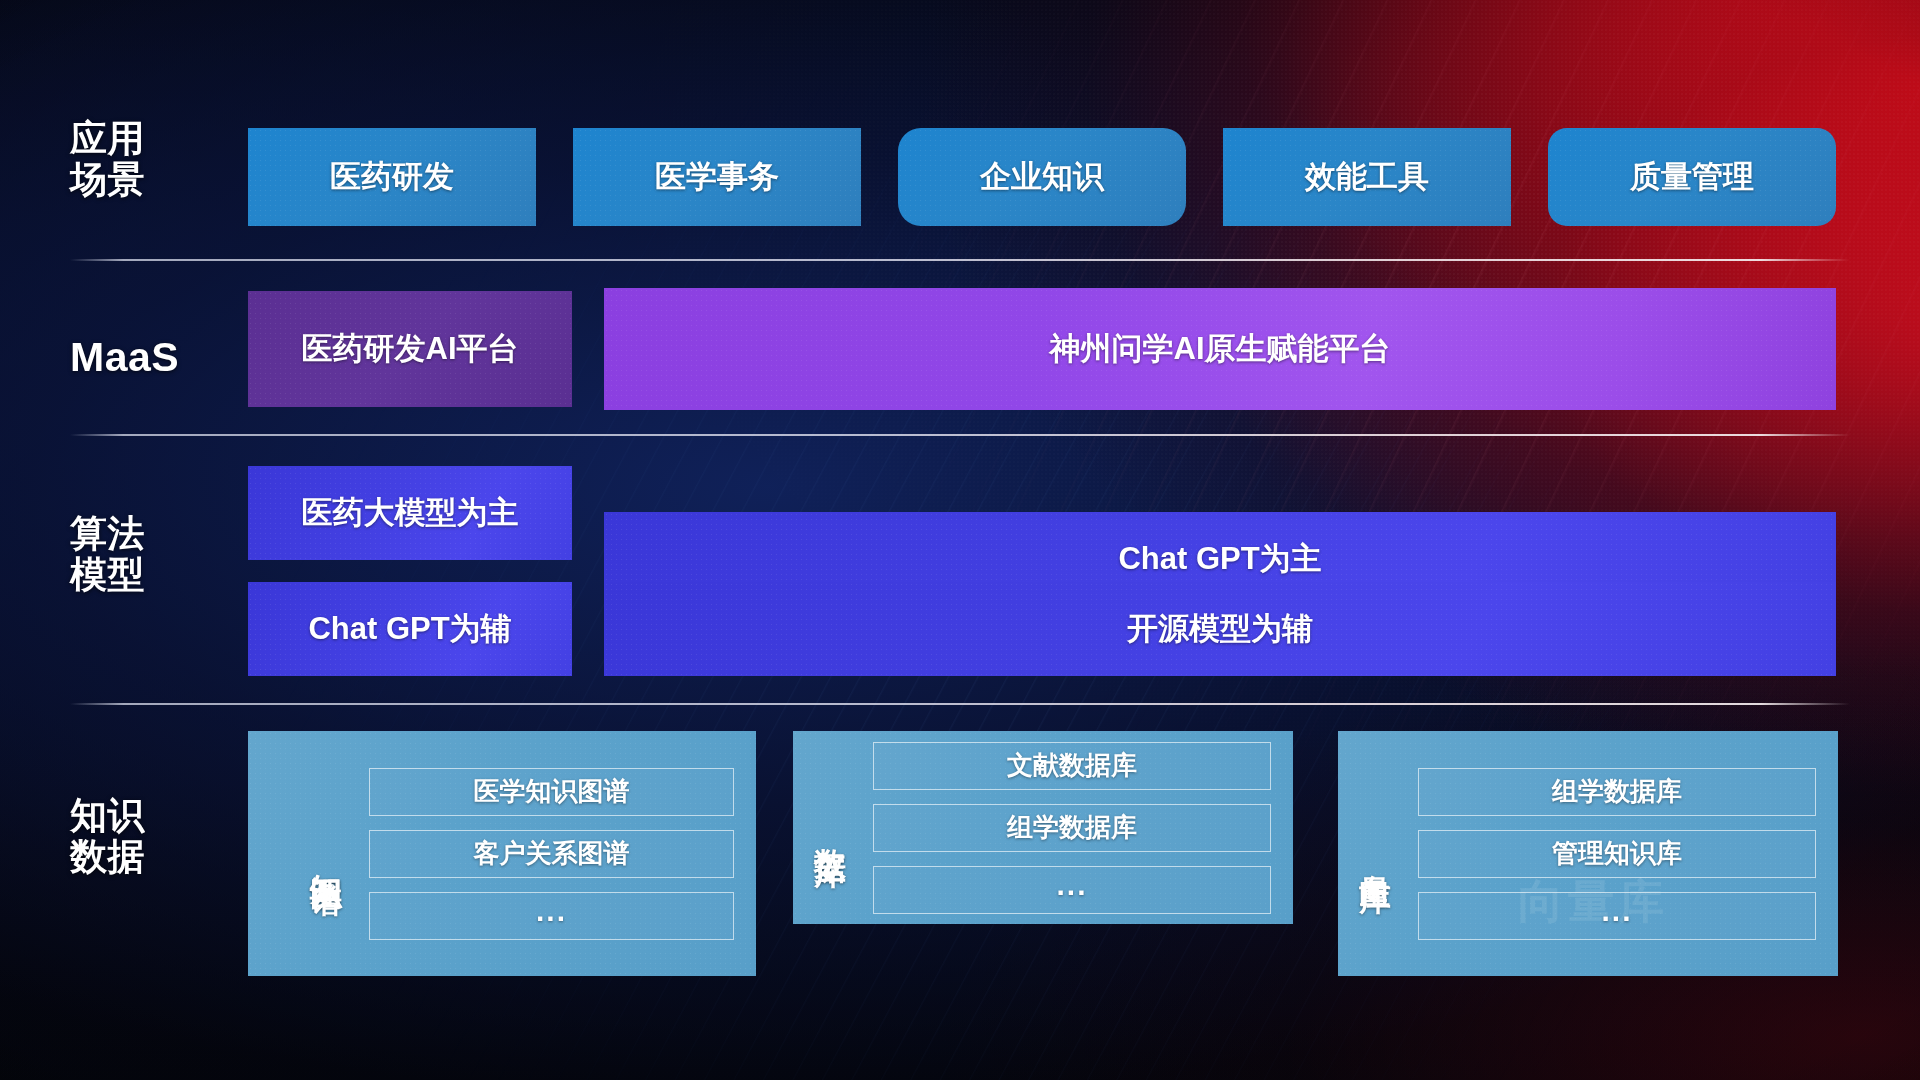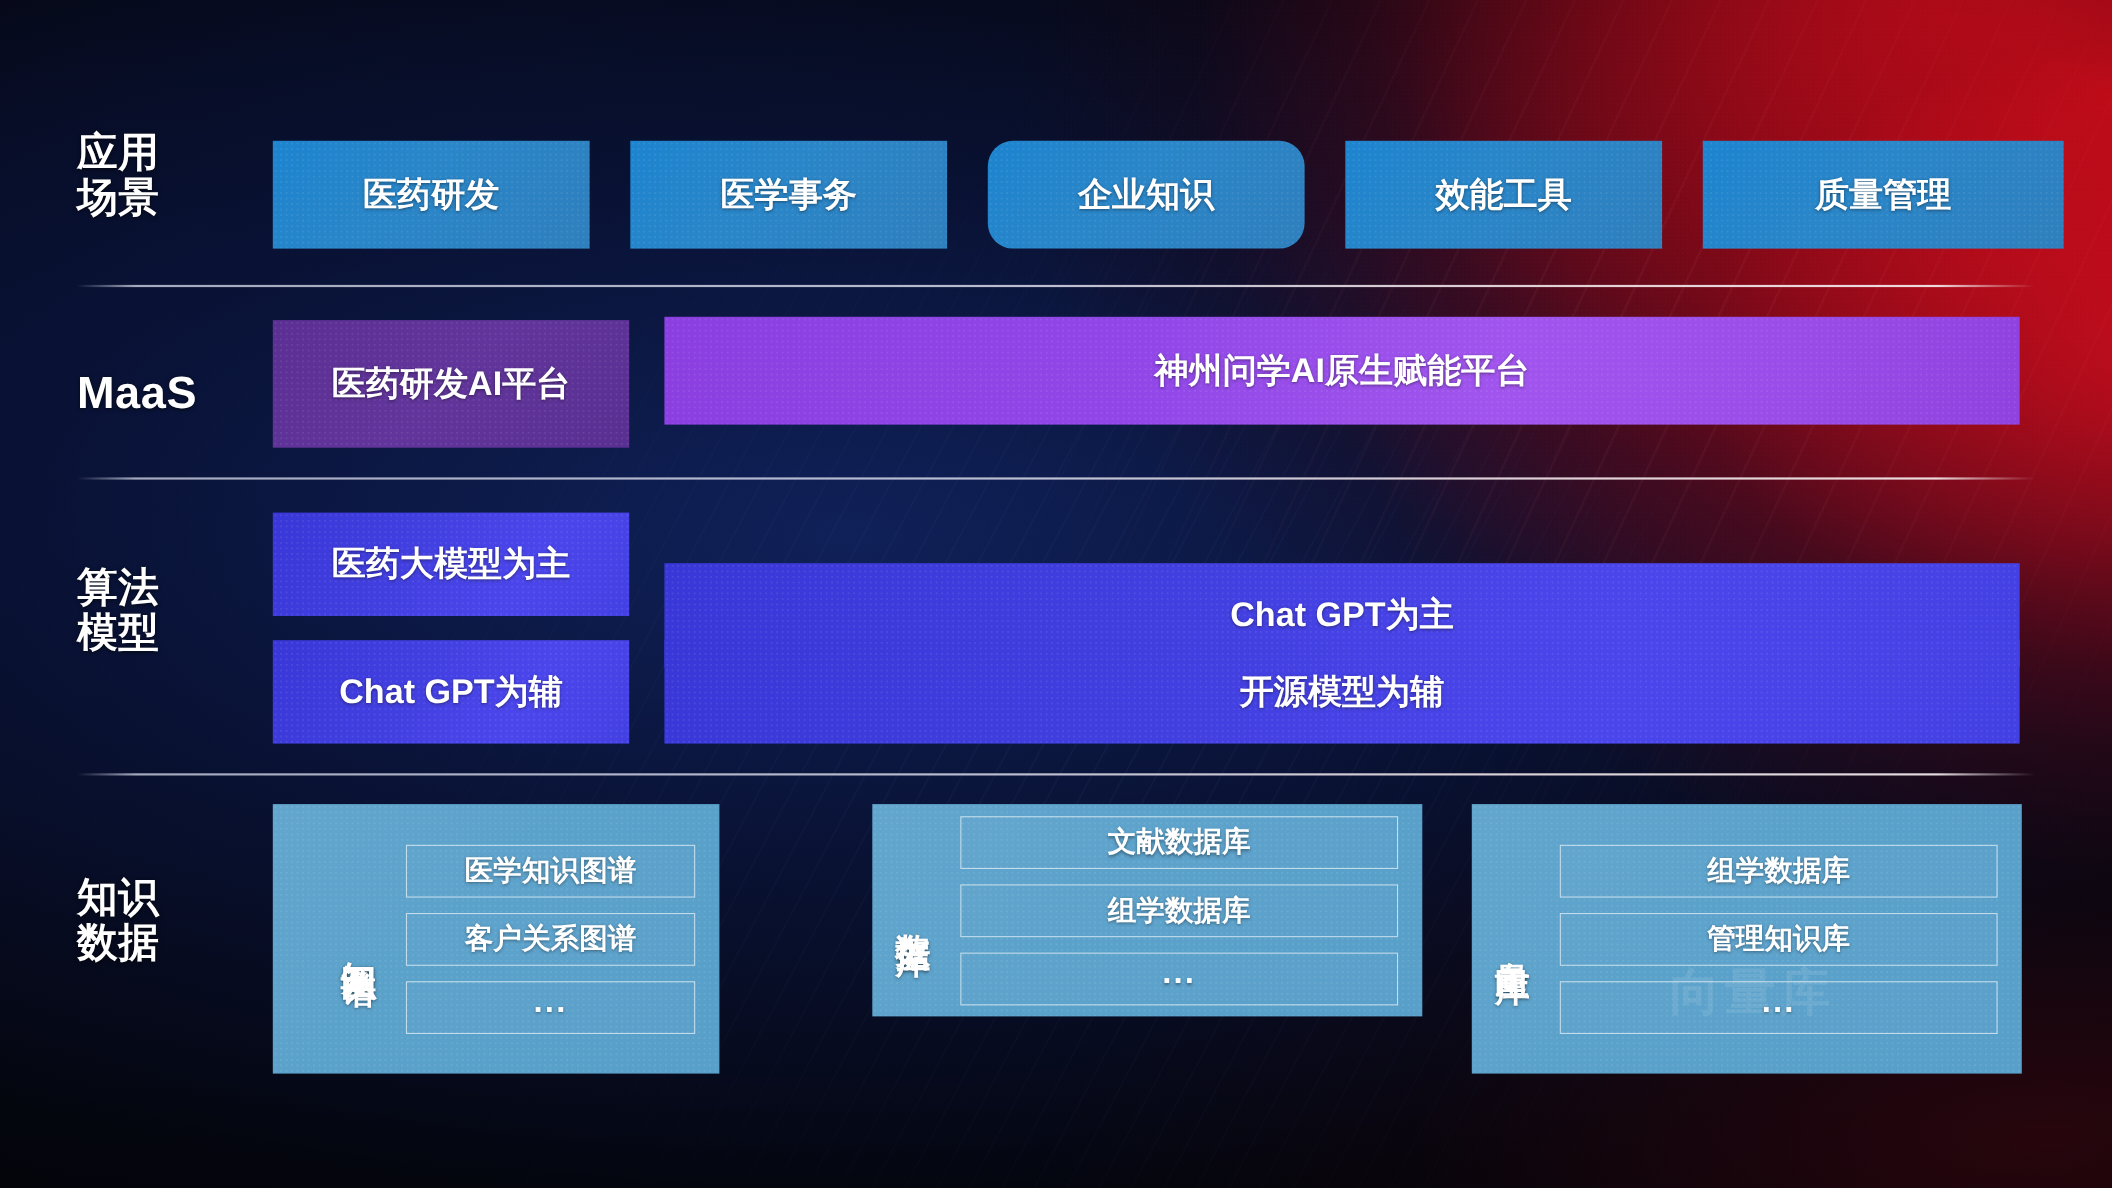--- a/index.html
+++ b/index.html
@@ -103,21 +103,21 @@
   .app-box{
     height:98px; font-size:31px;
     background:linear-gradient(135deg,#1d84cf 0%,#2a86c8 45%,#2f7fbd 100%);
   }
   
   .maas-left{
     height:116px; font-size:31px;
     background:linear-gradient(135deg,#5b2f93 0%,#61359b 50%,#5a2f92 100%);
   }
   .maas-right{
-    height:98px; font-size:31px;
+    height:122px; font-size:31px;
     background:linear-gradient(100deg,#8b3fe0 0%,#9147e8 35%,#a155ee 62%,#9b4de9 82%,#8f42df 100%);
   }
   
   .alg-box{
     height:94px; font-size:31px;
     background:linear-gradient(120deg,#3a37d8 0%,#4340e2 42%,#4b46ec 70%,#4340e3 100%);
   }
   
   .kpanel{
     position:absolute;
@@ -191,21 +191,21 @@
   </div>
   <div class="box app-box" style="left:573px;  top:128px; width:288px;">
     <span>医学事务</span>
   </div>
   <div class="box app-box" style="left:898px;  top:128px; width:288px;border-radius:23px;">
     <span>企业知识</span>
   </div>
   <div class="box app-box" style="left:1223px; top:128px; width:288px;">
     <span>效能工具</span>
   </div>
-  <div class="box app-box" style="left:1548px; top:128px; width:328px;">
+  <div class="box app-box" style="left:1548px; top:128px; width:288px;border-radius:19px;">
     <span>质量管理</span>
   </div>
 
   <div class="divider" style="top:259px;"></div>
 
   <div class="rowlabel en" style="top:335px;">
     <div>MaaS</div>
   </div>
 
   <div class="box maas-left" style="left:248px; top:291px; width:324px;">
@@ -235,21 +235,21 @@
     <span>开源模型为辅</span>
   </div>
 
   <div class="divider" style="top:703px;"></div>
 
   <div class="rowlabel cn" style="top:795px;">
     <div>知识</div>
     <div>数据</div>
   </div>
 
-  <div class="kpanel" style="left:248px; top:731px; width:406px; height:245px;padding-left:41px;">
+  <div class="kpanel" style="left:248px; top:731px; width:508px; height:245px;padding-left:41px;">
     <div class="kpanel-title">知识图谱</div>
     <div class="kpanel-items">
       <div class="kitem">
           <span>医学知识图谱</span>
         </div>
       <div class="kitem">
           <span>客户关系图谱</span>
         </div>
       <div class="kitem dots">
           <span>...</span>

